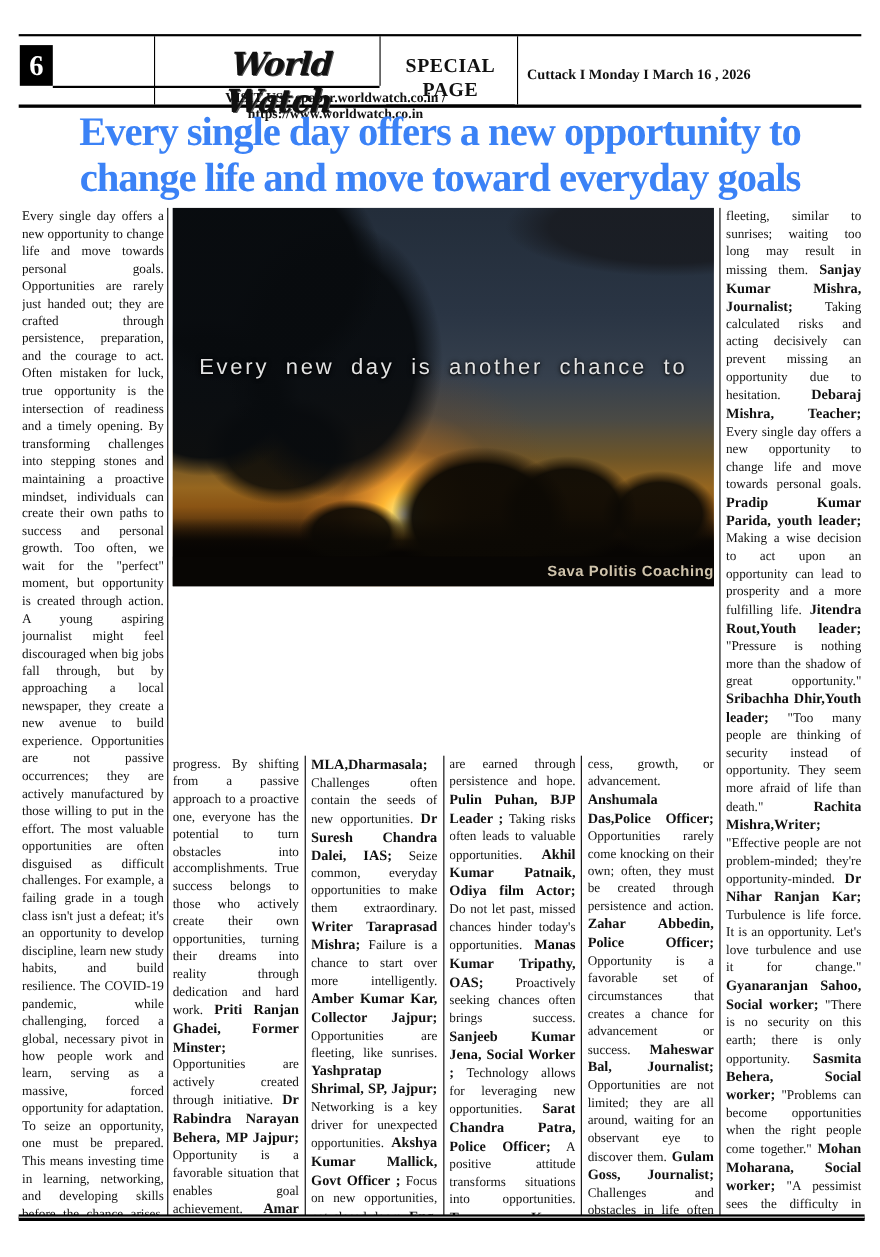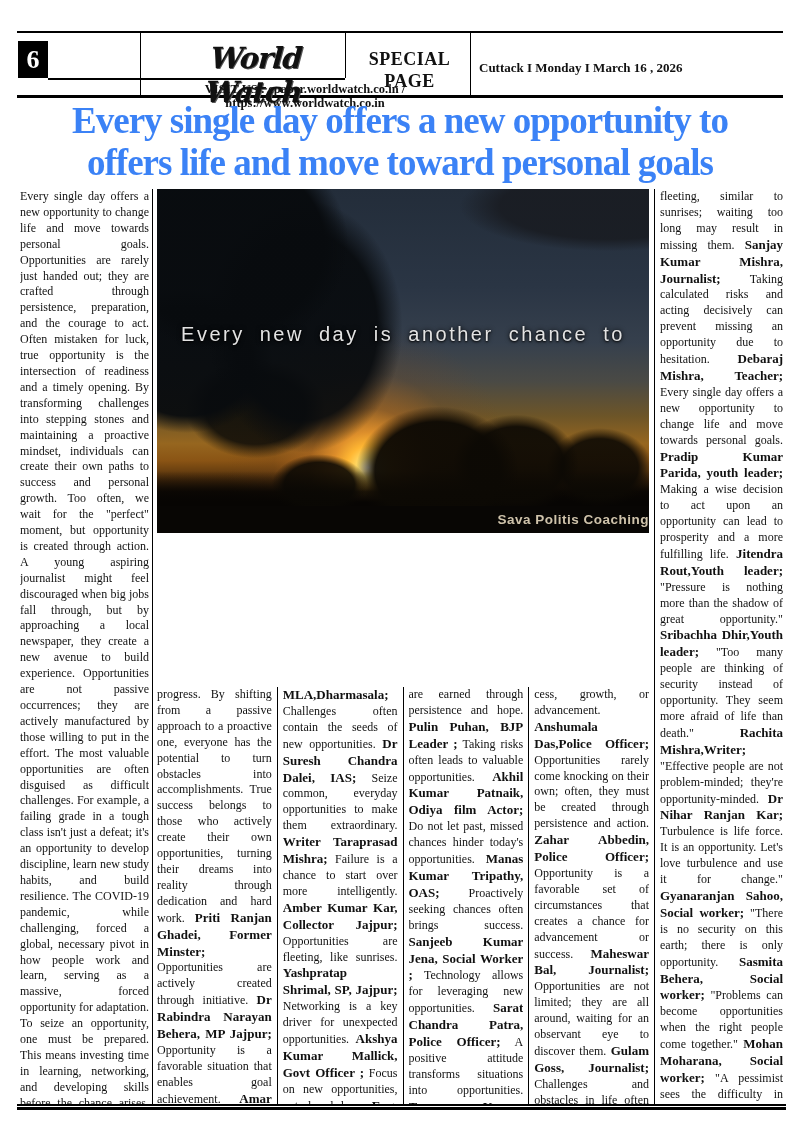--- a/index.html
+++ b/index.html
@@ -81,21 +81,21 @@
     <div class="vl b"></div>
     <div class="section">SPECIAL PAGE</div>
     <div class="vl c"></div>
     <div class="dateline">Cuttack I Monday  I March 16   ,  2026</div>
     <div class="subline"></div>
     <div class="visit">VISIT US : epaper.worldwatch.co.in / https://www.worldwatch.co.in</div>
   </div>
 
   <h1 class="headline">
     <div>Every single day offers a new opportunity to</div>
-    <div>offers life and move toward personal goals</div>
+    <div>change life and move toward everyday goals</div>
   </h1>
 
   <div class="body">
     <div class="col1 bodytext"><span>Every single day offers a new opportunity to change life and move towards personal goals. Opportunities are rarely just handed out; they are crafted through persistence, preparation, and the courage to act. Often mistaken for luck, true opportunity is the intersection of readiness and a timely opening. By transforming challenges into stepping stones and maintaining a proactive mindset, individuals can create their own paths to success and personal growth. Too often, we wait for the "perfect" moment, but opportunity is created through action. A young aspiring journalist might feel discouraged when big jobs fall through, but by approaching a local newspaper, they create a new avenue to build experience. Opportunities are not passive occurrences; they are actively manufactured by those willing to put in the effort. The most valuable opportunities are often disguised as difficult challenges. For example, a failing grade in a tough class isn't just a defeat; it's an opportunity to develop discipline, learn new study habits, and build resilience. The COVID-19 pandemic, while challenging, forced a global, necessary pivot in how people work and learn, serving as a massive, forced opportunity for adaptation. To seize an opportunity, one must be prepared. This means investing time in learning, networking, and developing skills before the chance arises. Furthermore, a positive, growth-orientated mindset allows individuals to view obstacles not as roadblocks, but as chances to learn and improve. As the saying goes, "A dream is not that which you see while sleeping; it is something that does not let you sleep." Therefore, the drive to achieve keeps us focused on recognising these moments Opportunities are the catalysts for</span></div>
     <div class="vr1"></div>
 
     <div class="photo">
       <div class="sil"></div>
       <div class="ovl">
         <div>Every new day is another chance to</div>

